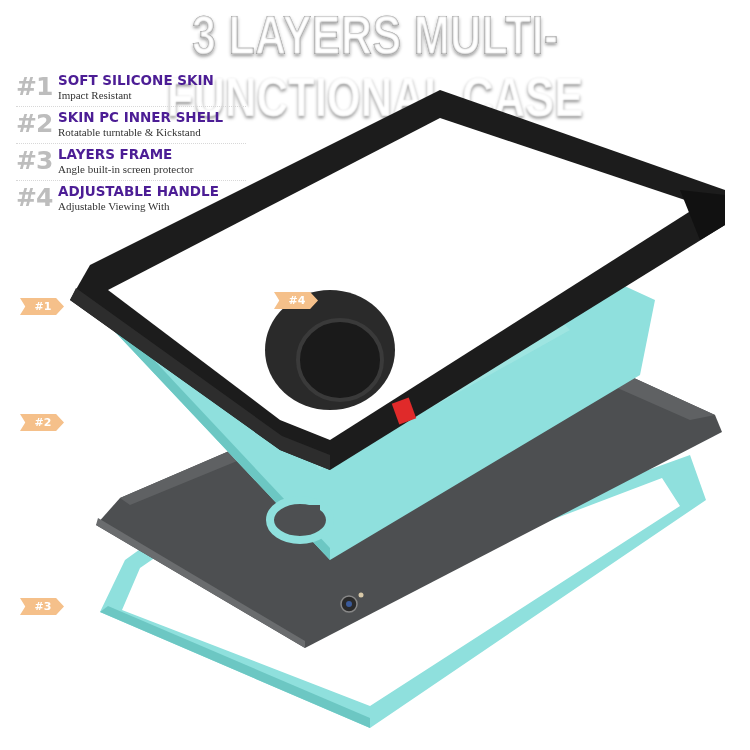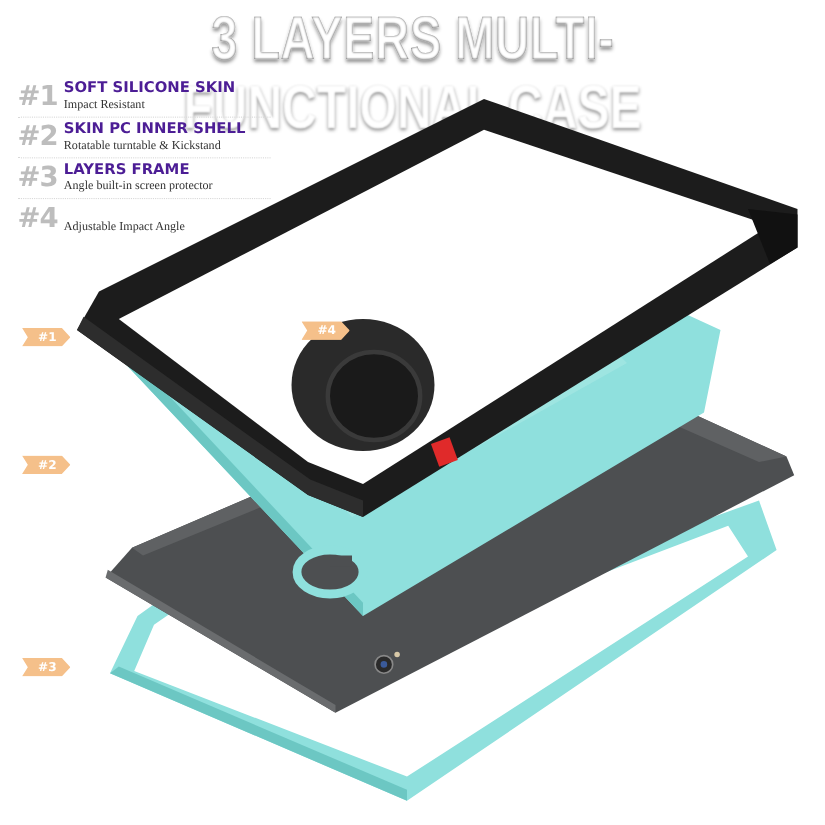--- a/index.html
+++ b/index.html
@@ -66,21 +66,22 @@
     <span class="head">SKIN PC INNER SHELL</span>
     <span class="sub">Rotatable turntable &amp; Kickstand</span>
   </div>
   <div class="feature">
     <span class="num">#3</span>
     <span class="head">LAYERS FRAME</span>
     <span class="sub">Angle built-in screen protector</span>
   </div>
   <div class="feature">
     <span class="num">#4</span>
-    <span class="sub">Adjustable Impact Angle</span>
+    <span class="head">ADJUSTABLE HANDLE</span>
+    <span class="sub">Adjustable Viewing With</span>
   </div>
 </div>
 
 <svg class="stage" viewBox="0 0 750 750" xmlns="http://www.w3.org/2000/svg">
 
   <g>
     <polygon points="100,612 370,728 706,500 690,455 420,552 390,548 250,470 125,560" fill="#8fe0dd"></polygon>
     <polygon points="122,610 370,706 680,506 662,478 420,570 385,566 250,492 140,568" fill="#ffffff"></polygon>
     <polygon points="100,612 370,728 370,718 108,606" fill="#6cc7c3"></polygon>
   </g>

